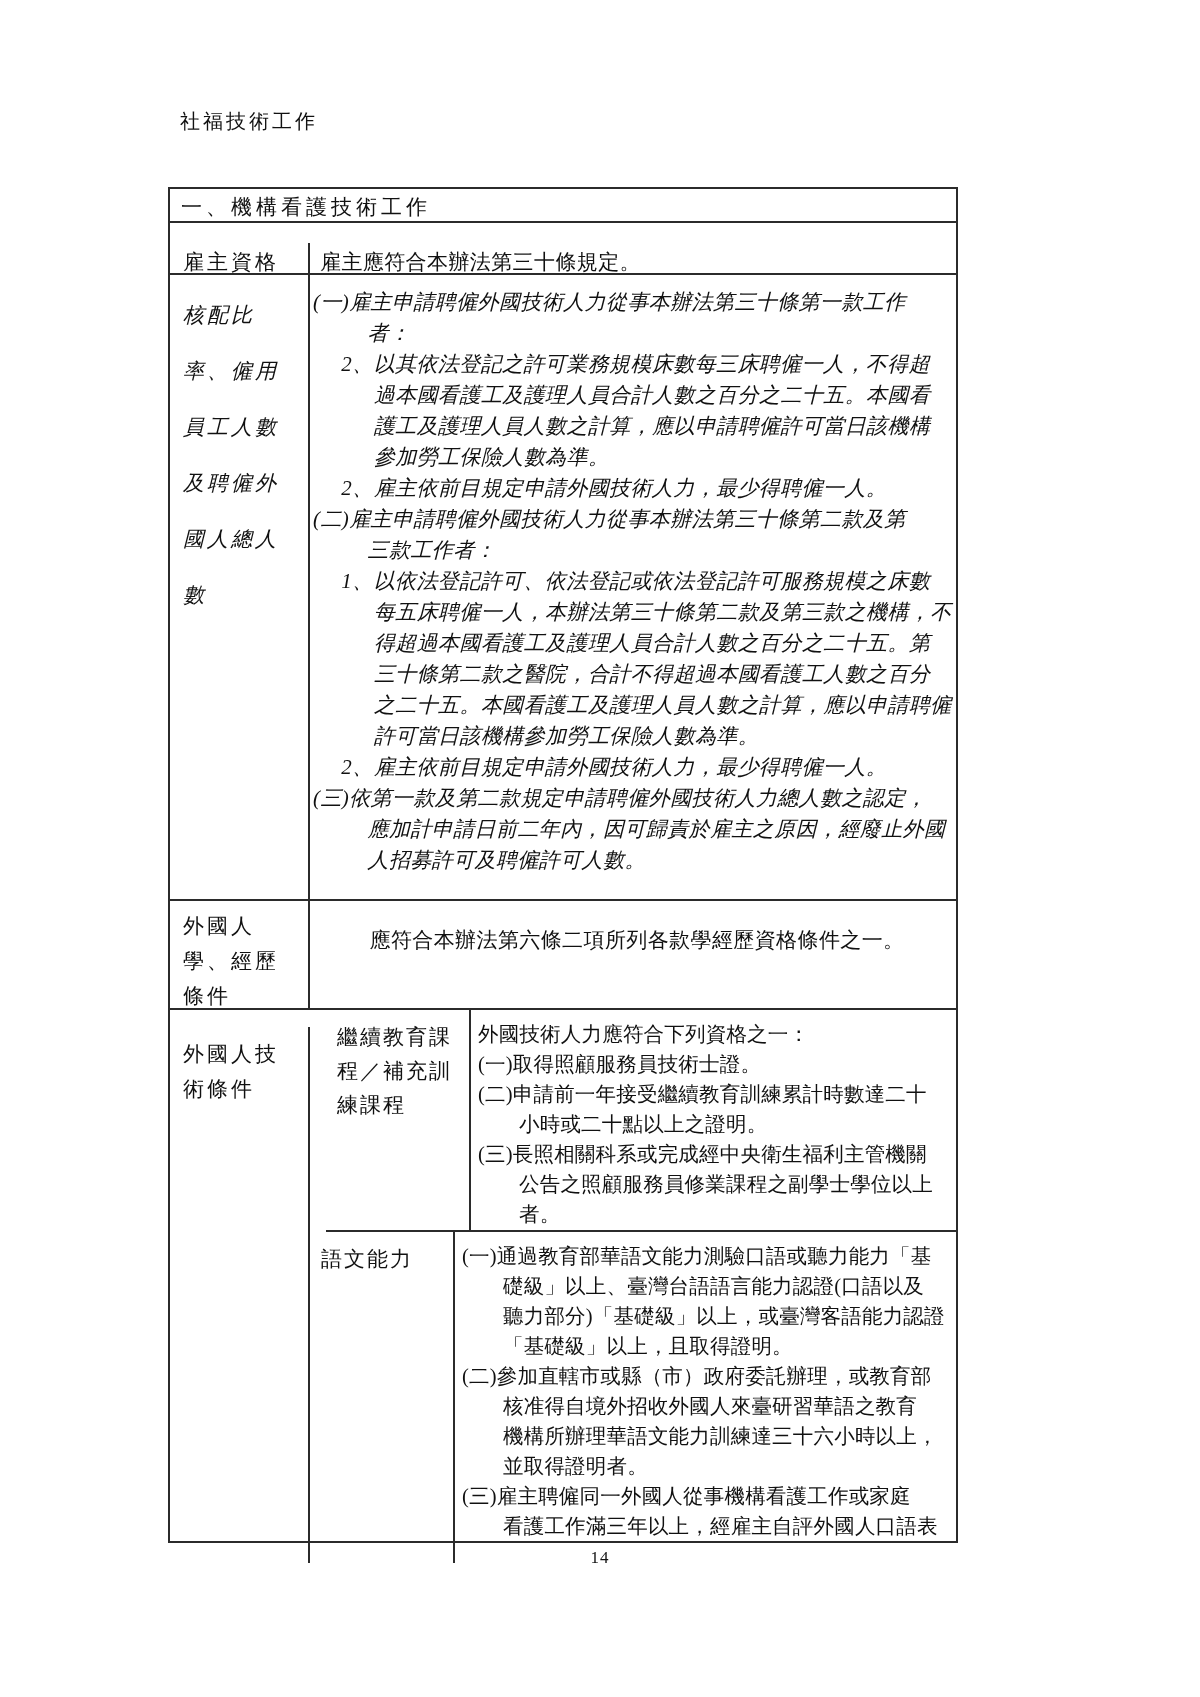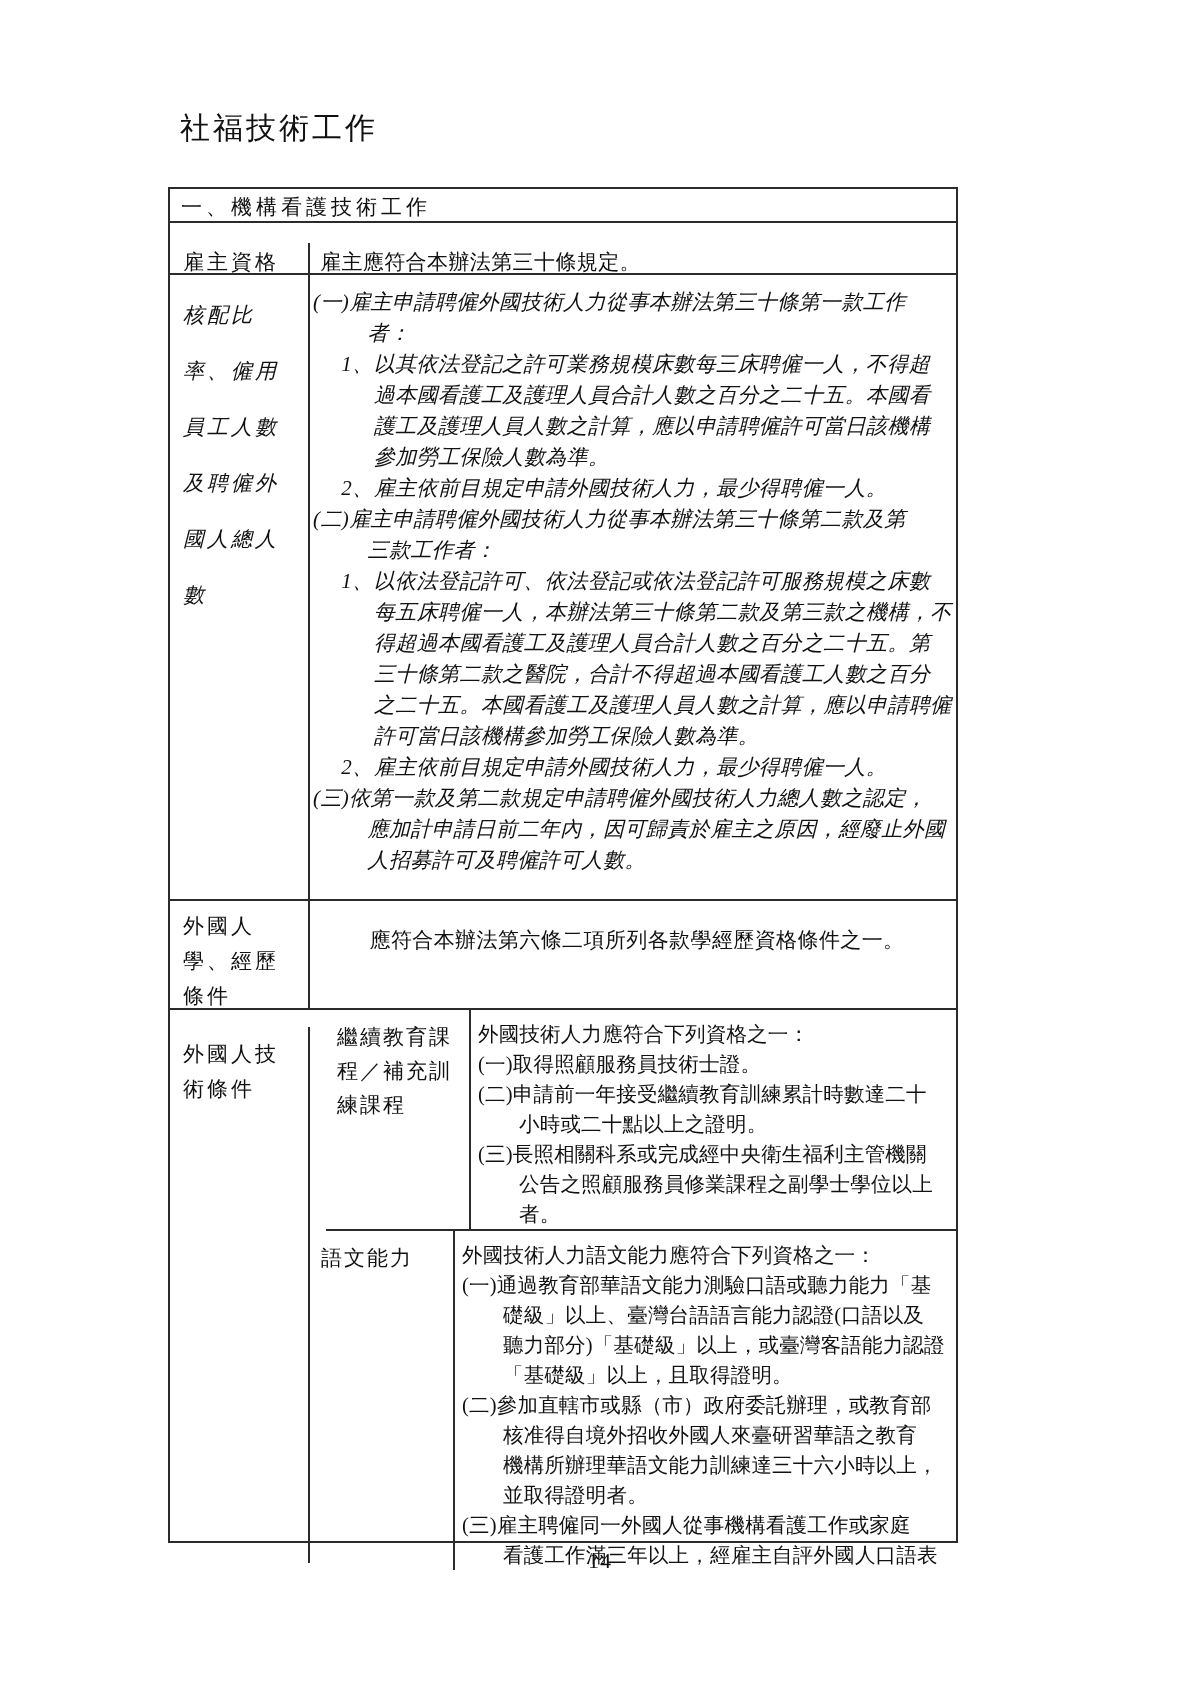--- a/index.html
+++ b/index.html
@@ -9,21 +9,21 @@
     height: 1697px;
     background: #ffffff;
     font-family: "Liberation Serif", "DejaVu Serif", serif;
     color: #111111;
     overflow: hidden;
   }
   .doc-title {
     position: absolute;
     left: 180px;
     top: 108px;
-    font-size: 30px;
+    font-size: 20px;
     letter-spacing: 3px;
     white-space: nowrap;
   }
   .rules-table {
     position: absolute;
     left: 168px;
     top: 187px;
     width: 790px;
     height: 1356px;
     border: 2px solid #2b2b2b;
@@ -80,21 +80,21 @@
   }
   .blk { white-space: pre-line; }
   .blk.i { padding-left: 2.6em; text-indent: -2.6em; }
   .blk.n { margin-left: 1.35em; padding-left: 1.55em; text-indent: -1.55em; }
   .blk.i2 { padding-left: 2.0em; text-indent: -2.0em; }
   .page-number {
     position: absolute;
     left: 0; right: 0;
     top: 1548px;
     text-align: center;
-    font-size: 22px;
+    font-size: 17px;
     letter-spacing: 1px;
   }
 </style>
 </head>
 <body>
 
 <div class="page">
 
   <div class="doc-title">社福技術工作</div>
 
@@ -110,21 +110,21 @@
     <div class="t-row row-ratio">
       <div class="col-label">核配比
 率、僱用
 員工人數
 及聘僱外
 國人總人
 數</div>
       <div class="col-content">
         <div class="blk i">(一)雇主申請聘僱外國技術人力從事本辦法第三十條第一款工作
 者：</div>
-        <div class="blk n">1、以其依法登記之許可業務規模床數每三床聘僱一人，不得超
+        <div class="blk n">2、以其依法登記之許可業務規模床數每三床聘僱一人，不得超
 過本國看護工及護理人員合計人數之百分之二十五。本國看
 護工及護理人員人數之計算，應以申請聘僱許可當日該機構
 參加勞工保險人數為準。</div>
         <div class="blk n">2、雇主依前目規定申請外國技術人力，最少得聘僱一人。</div>
         <div class="blk i">(二)雇主申請聘僱外國技術人力從事本辦法第三十條第二款及第
 三款工作者：</div>
         <div class="blk n">1、以依法登記許可、依法登記或依法登記許可服務規模之床數
 每五床聘僱一人，本辦法第三十條第二款及第三款之機構，不
 得超過本國看護工及護理人員合計人數之百分之二十五。第
 三十條第二款之醫院，合計不得超過本國看護工人數之百分
@@ -160,21 +160,20 @@
 小時或二十點以上之證明。</div>
             <div class="blk i2">(三)長照相關科系或完成經中央衛生福利主管機關
 公告之照顧服務員修業課程之副學士學位以上
 者。</div>
           </div>
         </div>
 
         <div class="tech-sub second">
           <div class="col-sub">語文能力</div>
           <div class="col-text">
-            <div class="blk">外國技術人力語文能力應符合下列資格之一：</div>
             <div class="blk i2">(一)通過教育部華語文能力測驗口語或聽力能力「基
 礎級」以上、臺灣台語語言能力認證(口語以及
 聽力部分)「基礎級」以上，或臺灣客語能力認證
 「基礎級」以上，且取得證明。</div>
             <div class="blk i2">(二)參加直轄市或縣（市）政府委託辦理，或教育部
 核准得自境外招收外國人來臺研習華語之教育
 機構所辦理華語文能力訓練達三十六小時以上，
 並取得證明者。</div>
             <div class="blk i2">(三)雇主聘僱同一外國人從事機構看護工作或家庭
 看護工作滿三年以上，經雇主自評外國人口語表</div>

